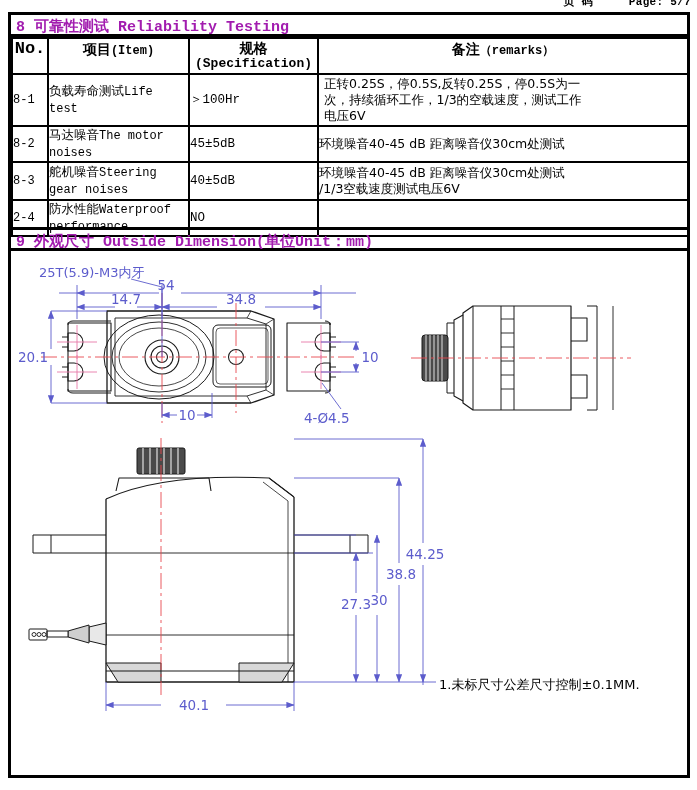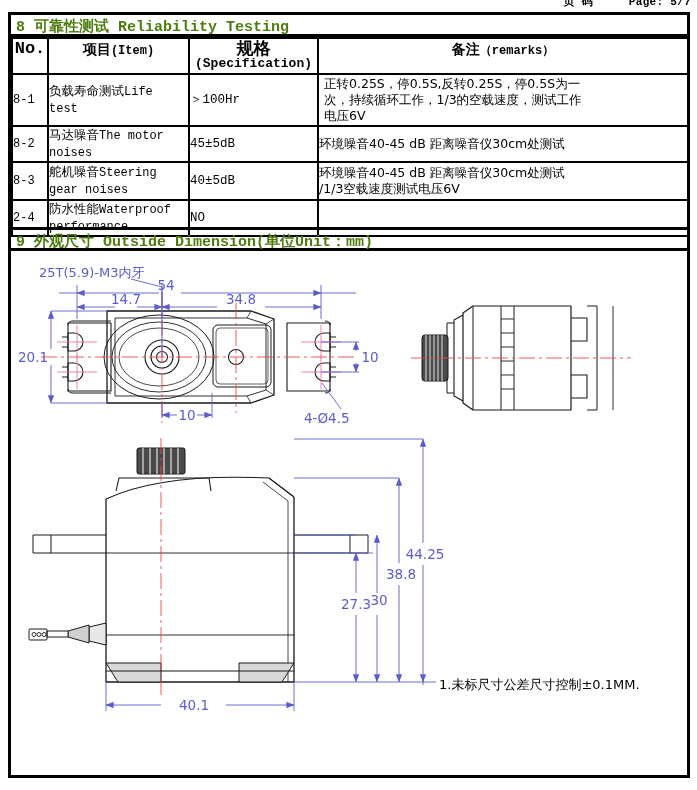--- a/index.html
+++ b/index.html
@@ -50,21 +50,21 @@
 
   
   .section-bar {
     position: absolute;
     left: 0;
     width: 100%;
     box-sizing: border-box;
     font-family: "Liberation Mono", "DejaVu Sans Mono", monospace;
     font-size: 15px;
     font-weight: bold;
-    color: #4d7c0f;
+    color: #a21caf;
     padding: 2px 0 2px 5px;
     white-space: nowrap;
     letter-spacing: 0px;
   }
   #section-8-bar {
     top: 0;
     height: 22px;
     border-bottom: 3px solid #000;
   }
   #section-9-bar {
@@ -98,21 +98,21 @@
   }
 
   .th-stack {
     position: absolute;
     left: 0;
     right: 0;
     top: 2px;
     line-height: 15px;
     text-align: center;
   }
-  .th-cn { font-size: 17px; font-weight: bold; font-family: "DejaVu Sans", sans-serif; }
+  .th-cn { font-size: 14px; font-weight: bold; font-family: "DejaVu Sans", sans-serif; }
   .th-en-mono { font-family: "Liberation Mono", "DejaVu Sans Mono", monospace; font-size: 13px; font-weight: bold; }
   .th-simple {
     font-family: "Liberation Mono", "DejaVu Sans Mono", monospace;
     font-size: 17px;
     font-weight: bold;
   }
   .th-mixed .cn {
     font-family: "DejaVu Sans", sans-serif;
     font-size: 14px;
     font-weight: bold;

